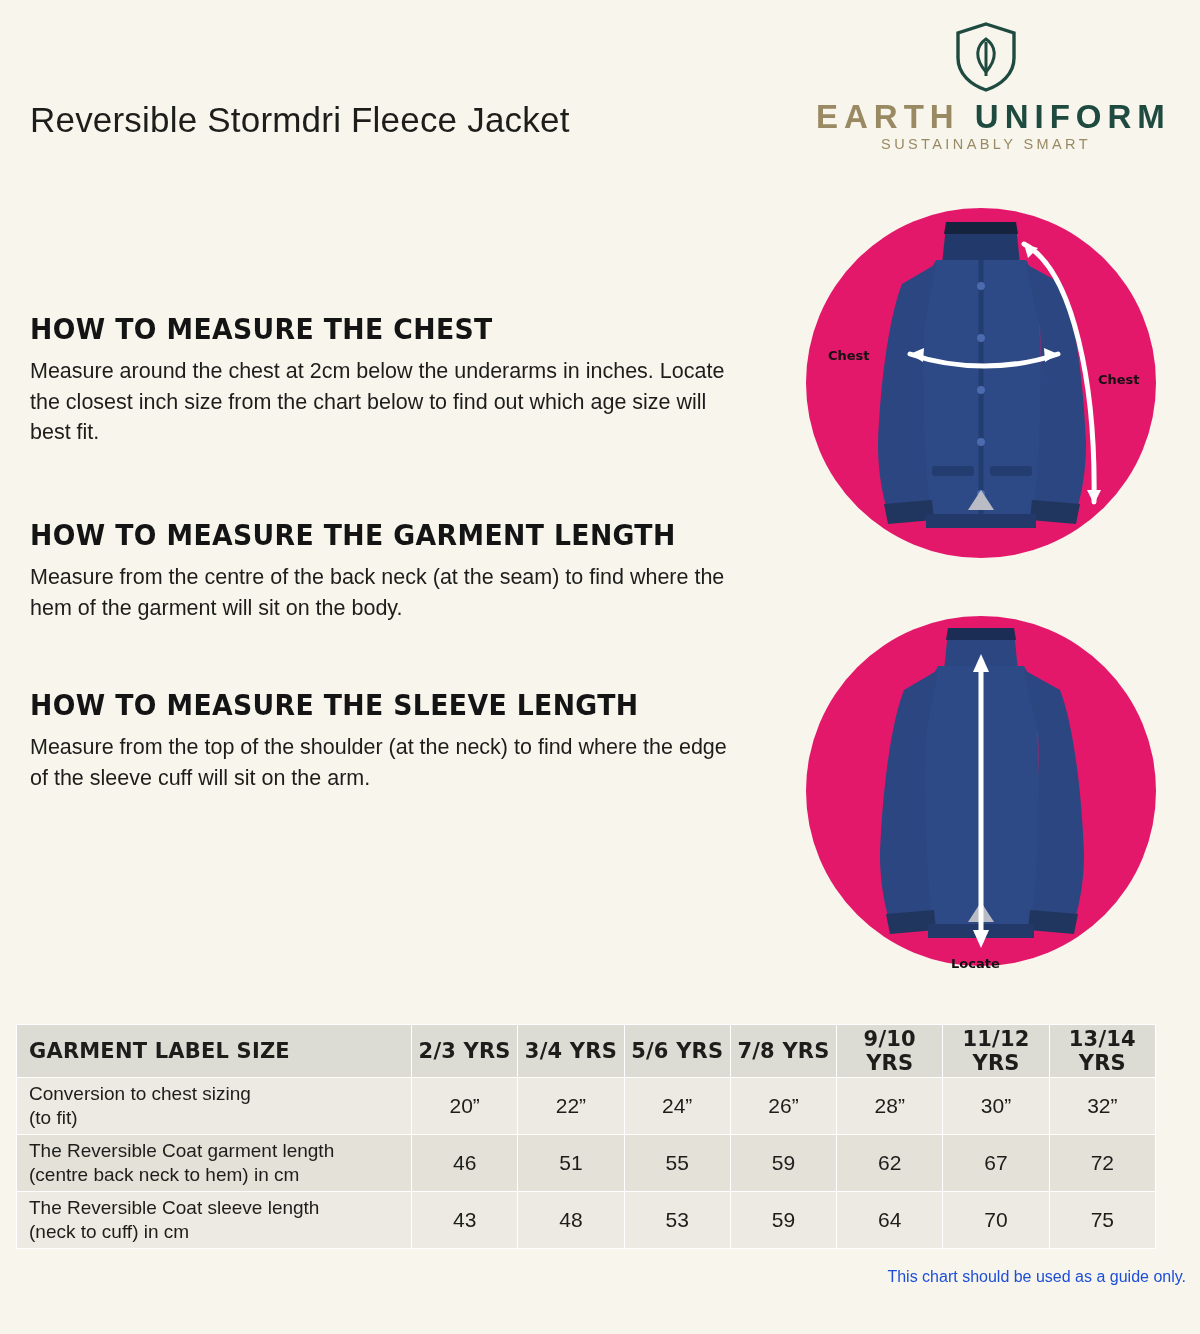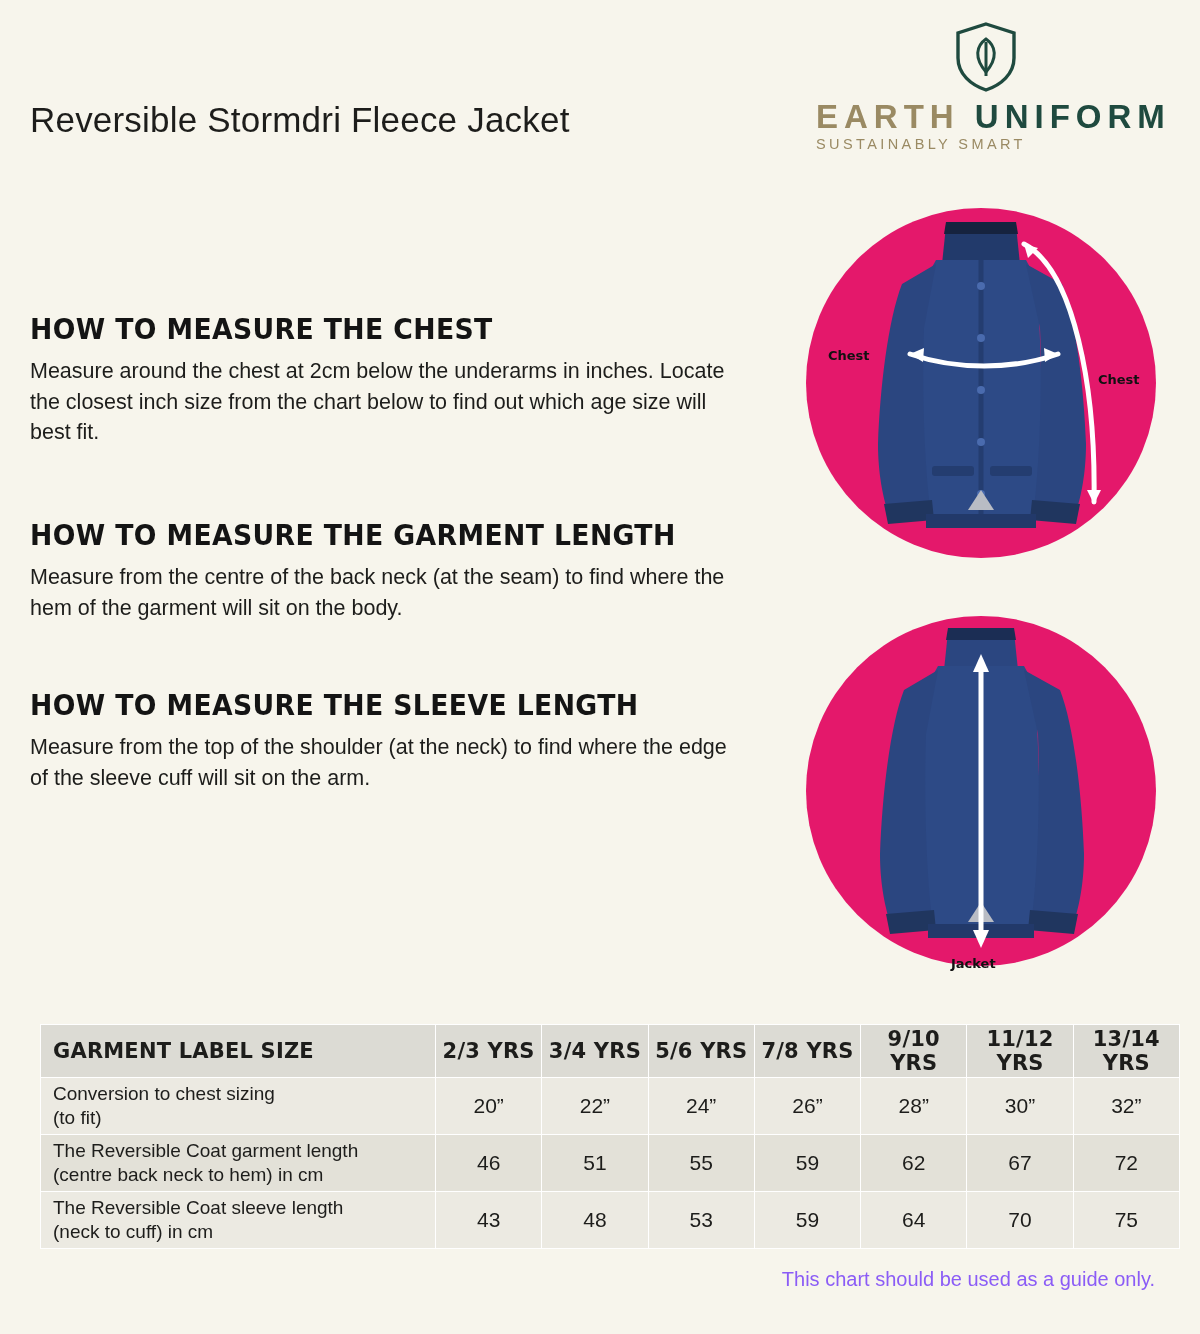--- a/index.html
+++ b/index.html
@@ -30,20 +30,21 @@
     font-weight: 400;
     letter-spacing: 0.2px;
     color: #1d1d1b;
     white-space: nowrap;
   }
   .brand {
     position: absolute;
     right: 44px;
     top: 22px;
     width: 340px;
+    text-align: center;
   }
   .brand-mark {
     display: block;
     margin: 0 auto 6px auto;
     width: 64px;
     height: 70px;
   }
   .brand-name {
     font-size: 33px;
     letter-spacing: 6px;
@@ -121,21 +122,21 @@
     color: #111;
     white-space: nowrap;
   }
   #label-chest { left: 22px; top: 140px; }
   #label-sleeve { left: 292px; top: 164px; }
   #label-length { left: 145px; top: 340px; }
 
   
   .size-table {
     position: absolute;
-    left: 40px;
+    left: 16px;
     top: 1024px;
     width: 1140px;
     border-collapse: collapse;
     table-layout: fixed;
   }
   .size-table th, .size-table td {
     border: 1px solid #ffffff;
     padding: 0;
   }
   .size-table thead th {
@@ -169,24 +170,24 @@
     text-align: left;
     padding-left: 12px;
     line-height: 1.25;
   }
   .size-table tbody td.val {
     text-align: center;
     font-size: 21px;
   }
   .footnote {
     position: absolute;
-    right: 45px;
+    right: 14px;
     top: 1268px;
-    font-size: 20px;
-    color: #8b5cf6;
+    font-size: 16px;
+    color: #1d4ed8;
   }
 </style>
 </head>
 <body>
 
 <div class="page">
 
   <div class="title">Reversible Stormdri Fleece Jacket</div>
 
   <div class="brand">
@@ -281,21 +282,21 @@
       <rect x="122" y="308" width="106" height="14" fill="#22396a"></rect>
 
       <path d="M175 286 L188 306 L162 306 Z" fill="#b9bcc4"></path>
 
       <g stroke="#ffffff" stroke-width="5" fill="none" stroke-linecap="round">
         <line x1="175" y1="46" x2="175" y2="324"></line>
       </g>
       <polygon points="175,38 167,56 183,56" fill="#ffffff"></polygon>
       <polygon points="175,332 167,314 183,314" fill="#ffffff"></polygon>
     </svg>
-    <div class="meas-label" id="label-length">Jacket</div>
+    <div class="meas-label" id="label-length">Locate</div>
   </div>
 
   <table class="size-table">
     <thead>
       <tr>
         <th class="rowlabel">GARMENT LABEL SIZE</th>
         <th class="sizecol">2/3 YRS</th>
         <th class="sizecol">3/4 YRS</th>
         <th class="sizecol">5/6 YRS</th>
         <th class="sizecol">7/8 YRS</th>

